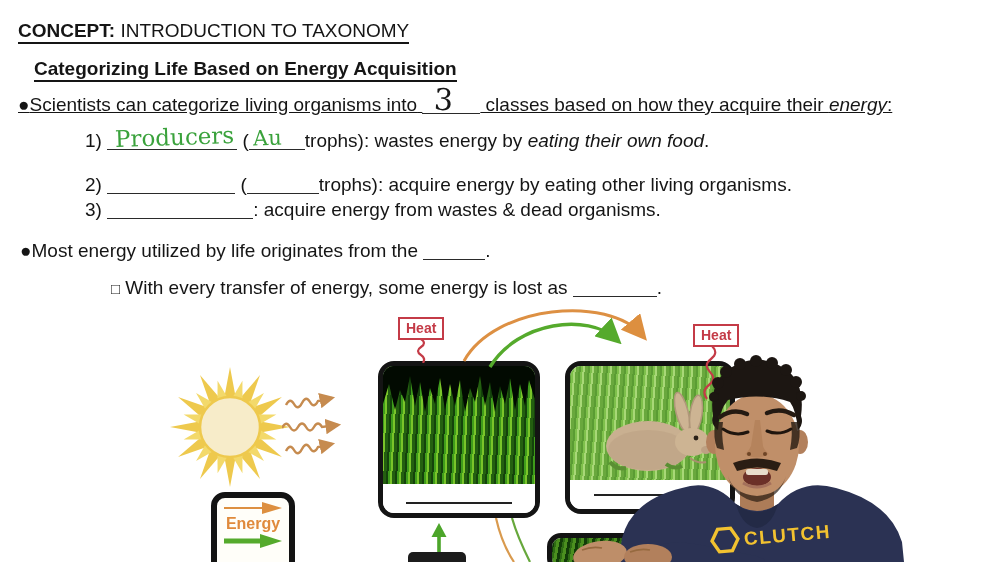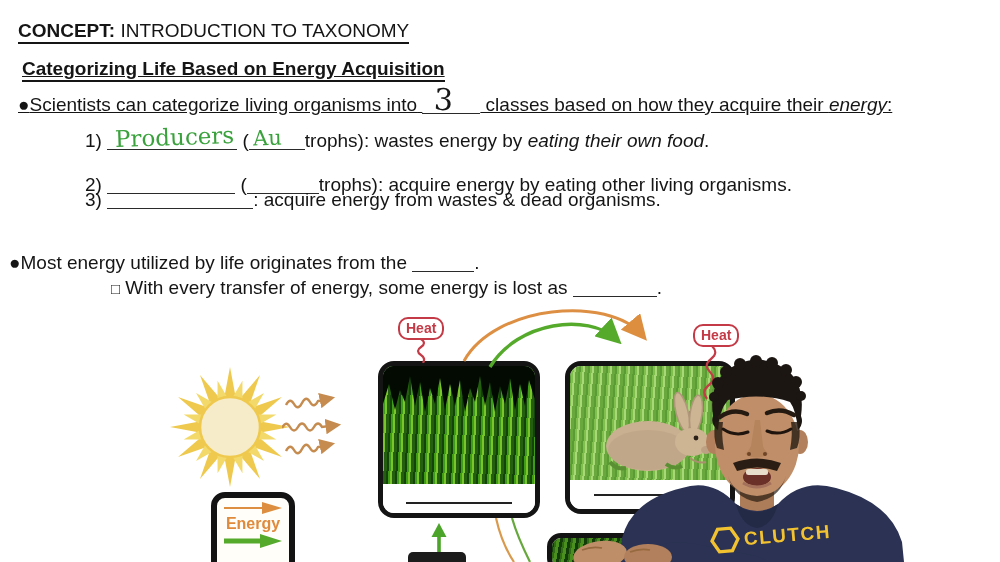--- a/index.html
+++ b/index.html
@@ -13,21 +13,21 @@
   .b{font-weight:bold;}
   .i{font-style:italic;}
   .uline{border-bottom:2px solid #151515;padding-bottom:1px;}
   .blank{display:inline-block;border-bottom:1.7px solid #2a2a2a;height:17px;vertical-align:-3px;position:relative;}
   .hw{color:#3aa23c;font-family:"DejaVu Serif",serif;position:absolute;bottom:-1px;left:8px;
       transform:rotate(-2deg);white-space:nowrap;}
   .hw3{color:#181818;font-family:"DejaVu Serif",serif;font-size:30px;position:absolute;
        bottom:-4px;left:12px;transform:rotate(3deg);}
   
   .heat-bubble{
-    border:2.4px solid #c43b47;color:#c43b47;background:#fff;border-radius:10px;
+    border:2.4px solid #c43b47;color:#c43b47;background:#fff;border-radius:0;
     font-size:14px;font-weight:bold;padding:1px 6px 2px 6px;z-index:22;
   }
   .photo-box{border:5px solid #141414;border-radius:16px;background:#fff;overflow:hidden;z-index:10;}
   .photo-box .caption{background:#fff;position:relative;}
   .caption .cap-line{position:absolute;left:15%;right:15%;top:18px;border-top:2.2px solid #222;}
   .grass-tex{
     width:100%;height:118px;
     background:
       repeating-linear-gradient(93deg,#14430b 0 2px,#3f9c1b 2px 4px,#7ac52a 4px 6px,#245f10 6px 9px);
   }
@@ -47,47 +47,47 @@
   .sliver{background:#1c1c1c;border-radius:5px 5px 0 0;z-index:8;}
   svg{display:block;}
 </style>
 </head>
 <body>
 
 <div class="abs line" style="left:18px;top:20px;">
   <span class="uline"><span class="b">CONCEPT:</span><span> INTRODUCTION TO TAXONOMY</span></span>
 </div>
 
-<div class="abs line" style="left:22px;top:58px;text-decoration:underline;">
+<div class="abs line" style="left:34px;top:58px;">
   <span class="uline b">Categorizing Life Based on Energy Acquisition</span>
 </div>
 
 <div class="abs line" style="left:18px;top:94px;text-decoration:underline;">
   <span>●</span><span>Scientists can categorize living organisms into</span>
   <span class="blank" style="width:58px;"><span class="hw3">3</span></span><span> classes based on how they acquire their </span><span class="i">energy</span><span>:</span>
 </div>
 
 <div class="abs line" style="left:85px;top:130px;">
   <span>1)</span>
   <span class="blank" style="width:130px;"><span class="hw" style="font-size:23px;">Producers</span></span>
   <span>(</span><span class="blank" style="width:56px;"><span class="hw" style="font-size:21px;left:4px;">Au</span></span><span>trophs): wastes energy by </span><span class="i">eating their own food</span><span>.</span>
 </div>
 
 <div class="abs line" style="left:85px;top:174px;">
   <span>2)</span>
   <span class="blank" style="width:128px;"></span>
   <span>(</span><span class="blank" style="width:72px;"></span><span>trophs): acquire energy by eating other living organisms.</span>
 </div>
 
-<div class="abs line" style="left:85px;top:189px;">
+<div class="abs line" style="left:85px;top:199px;">
   <span>3)</span>
   <span class="blank" style="width:146px;"></span><span>: acquire energy from wastes &amp; dead organisms.</span>
 </div>
 
-<div class="abs line" style="left:9px;top:240px;margin-top:12px;">
+<div class="abs line" style="left:20px;top:240px;">
   <span>●</span><span>Most energy utilized by life originates from the</span>
   <span class="blank" style="width:62px;"></span><span>.</span>
 </div>
 
 <div class="abs line" style="left:85px;top:277px;margin-left:26px;">
   <span style="font-size:15px;">□</span>
   <span>With every transfer of energy, some energy is lost as</span>
   <span class="blank" style="width:84px;"></span><span>.</span>
 </div>
 

